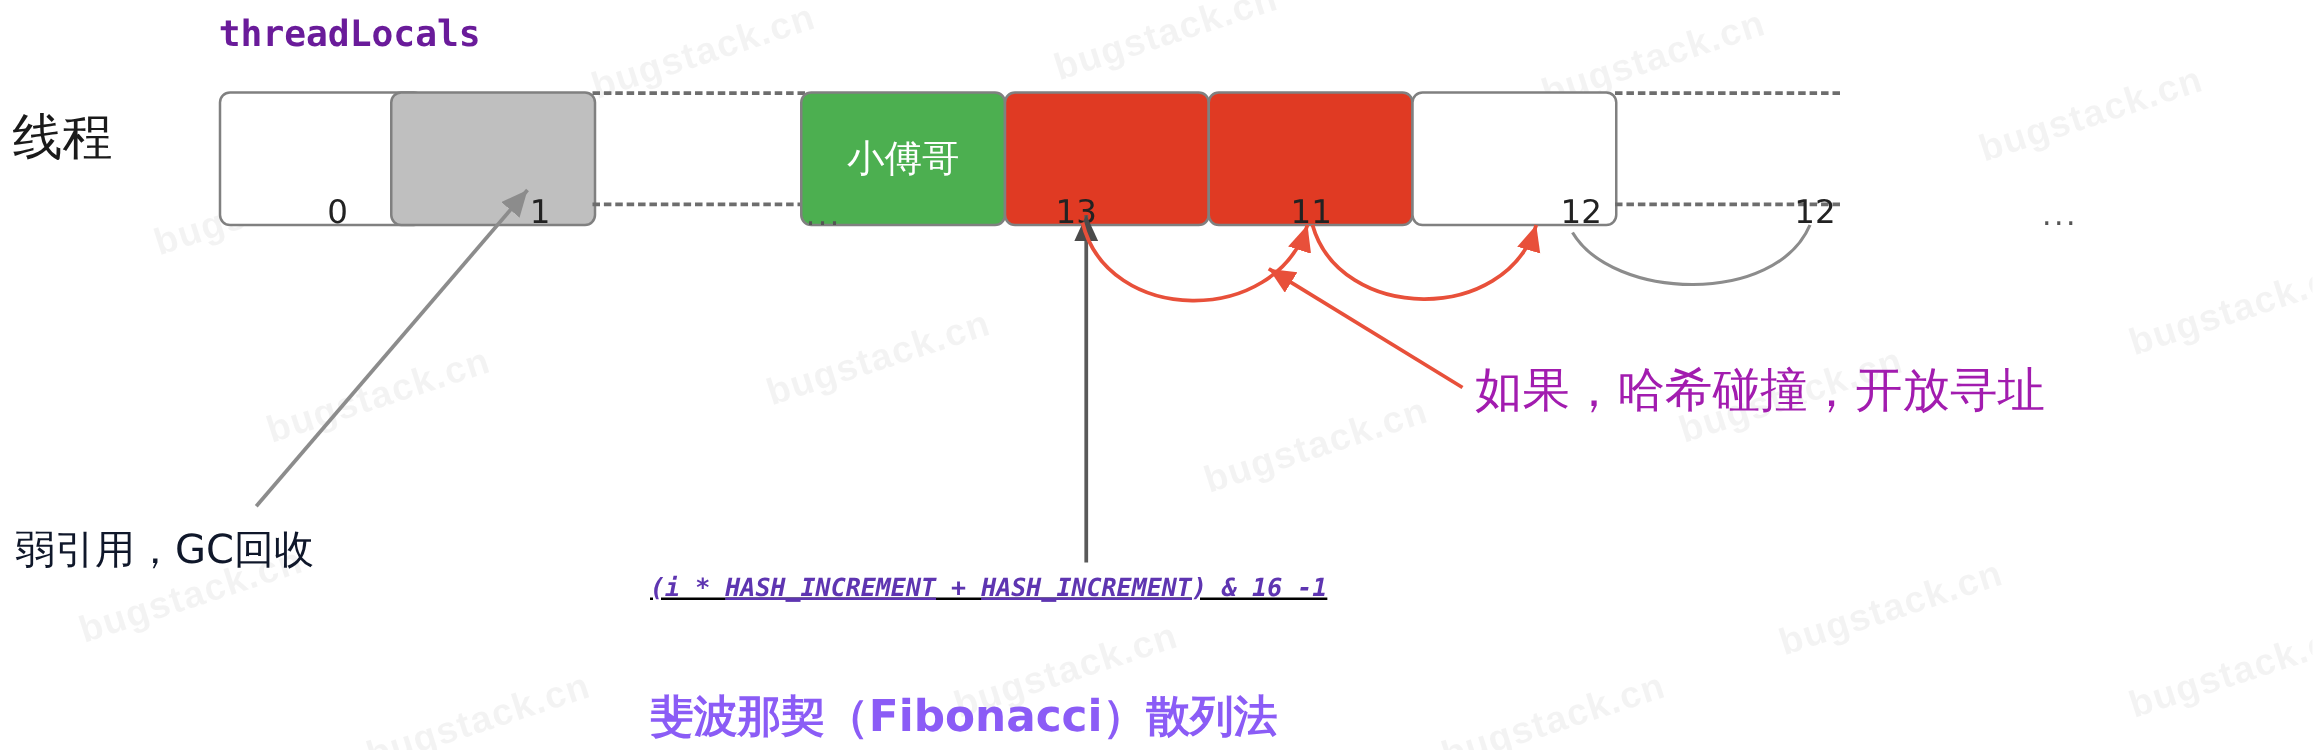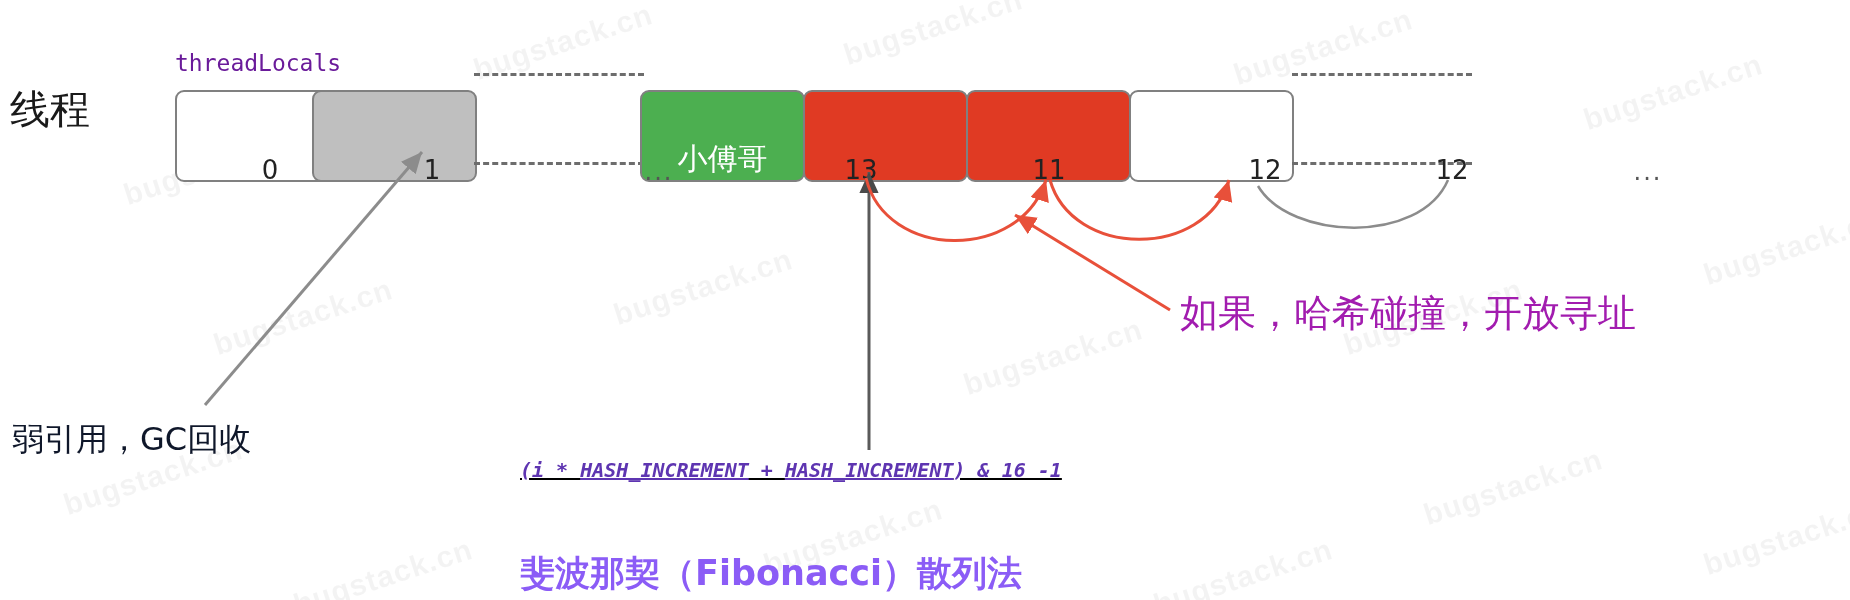--- a/index.html
+++ b/index.html
@@ -26,38 +26,36 @@
   .wm .big{font-size:30px;letter-spacing:1px;}
 
   
   #thread-label{
     position:absolute;left:10px;top:82px;
     font-size:40px;color:#1a1a1a;
     font-family:Liberation Mono, monospace;
   }
   #threadlocals-label{
     position:absolute;left:175px;top:10px;
-    font-size:23px;font-weight:normal;color:#6a1b9a;
+    font-size:29px;font-weight:bold;color:#6a1b9a;
     font-family:"DejaVu Sans Mono","Liberation Mono",monospace;
     letter-spacing:0px;
-    margin-top:40px;
   }
 
   
   #array{position:absolute;left:175px;top:73px;height:92px;}
   .cell{
-    position:absolute;top:0;height:92px;
+    position:absolute;top:0;height:108px;
     box-sizing:border-box;
     border:2.5px solid #808080;
     border-radius:9px;
-    display:flex;align-items:flex-end;justify-content:center;
+    display:flex;align-items:center;justify-content:center;
     font-size:30px;
     font-family:"DejaVu Sans", sans-serif;
     background:#ffffff;
-    margin-top:17px;
   }
   .cell.gray{background:#bfbfbf;}
   .cell.green{background:#4caf50;color:#ffffff;}
   .cell.red{background:#e03a23;}
   .gapcell{
     position:absolute;top:0;height:92px;
     box-sizing:border-box;
     border-top:3px dashed #6d6d6d;
     border-bottom:3px dashed #6d6d6d;
     background:transparent;

